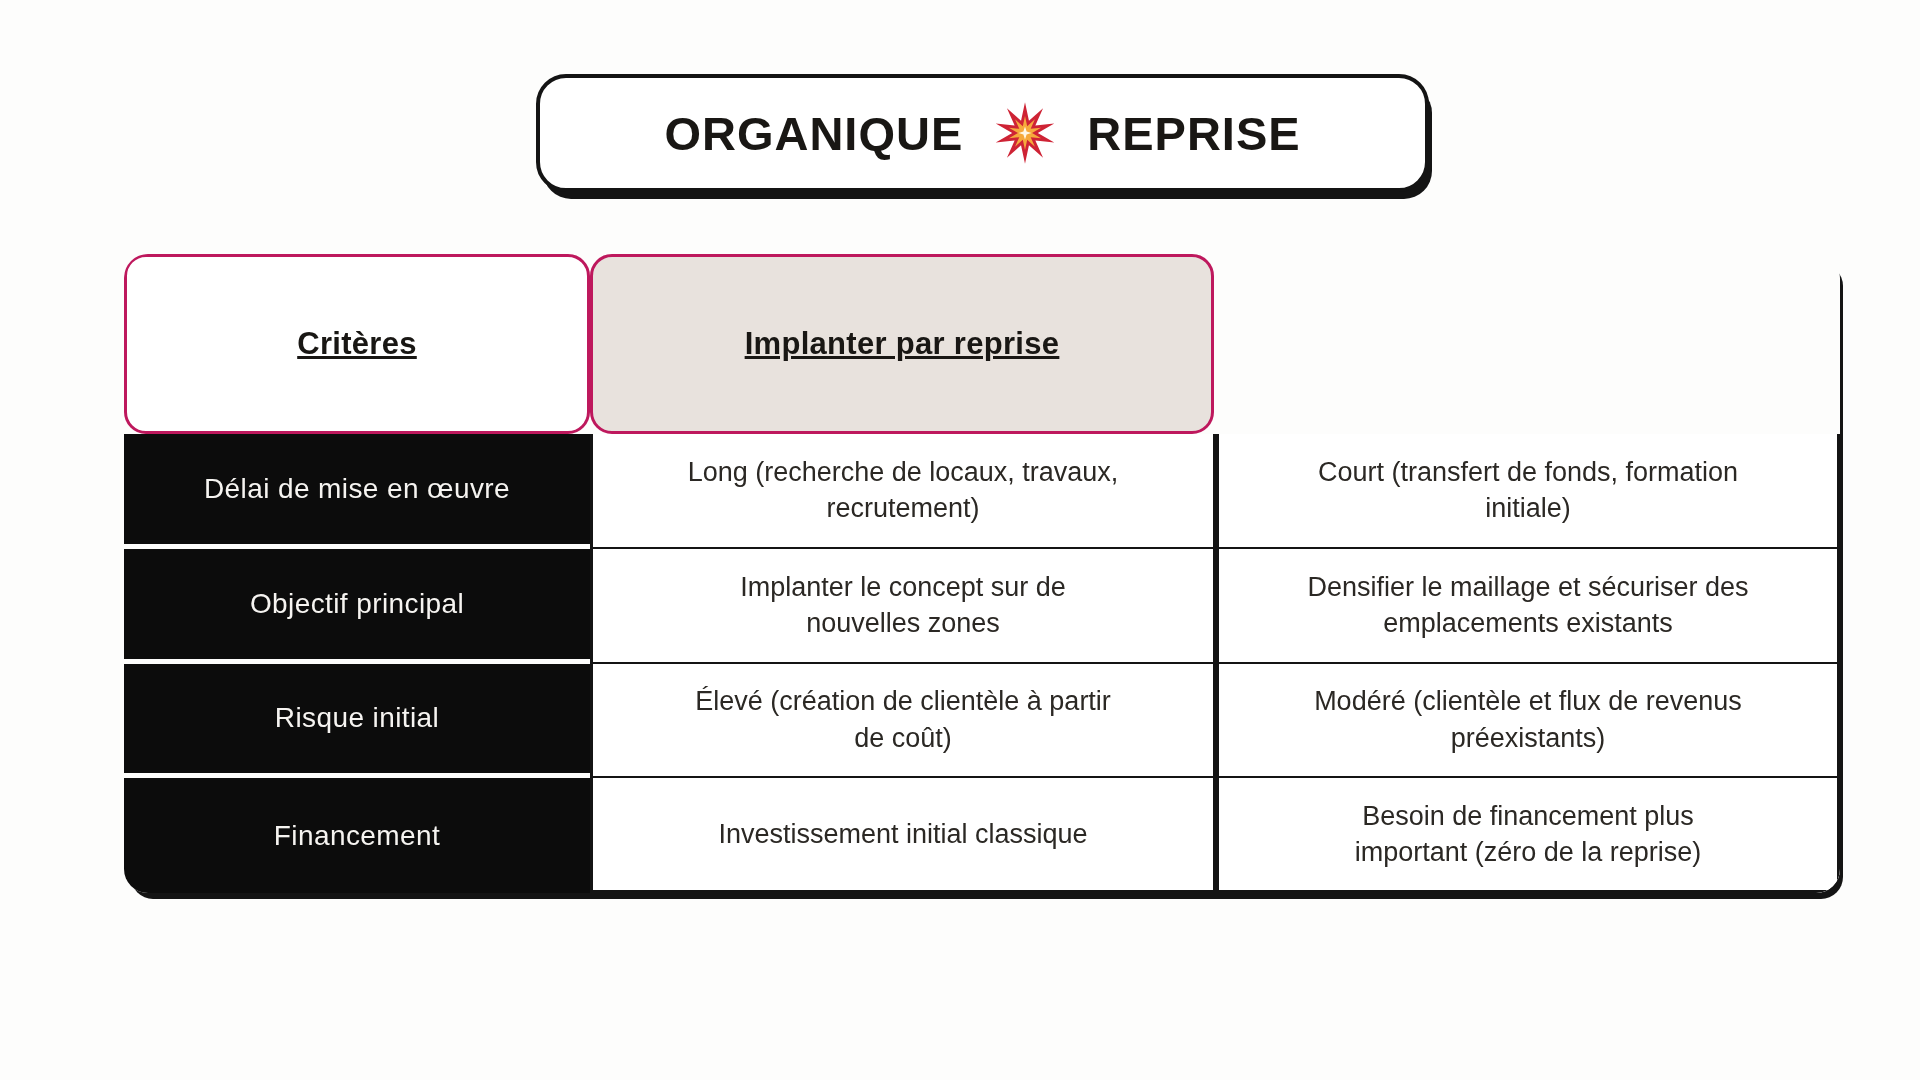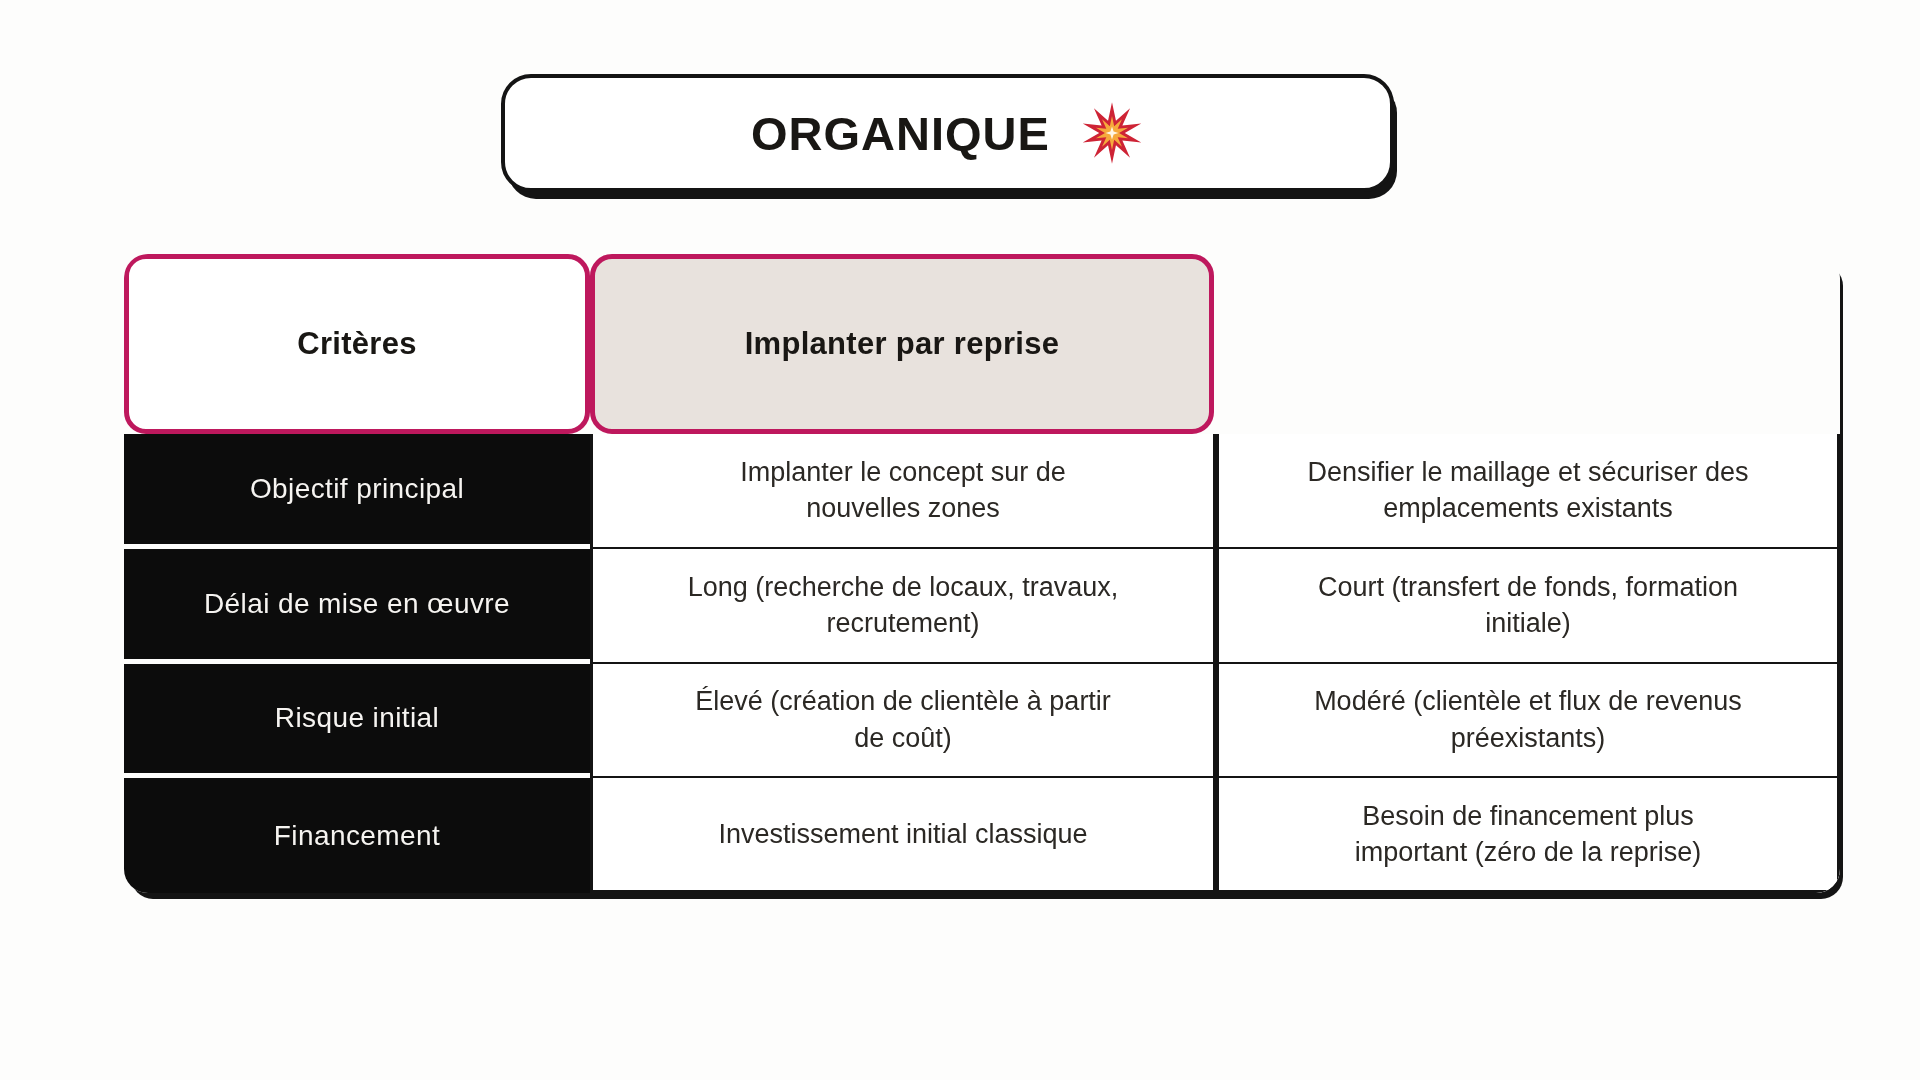--- a/index.html
+++ b/index.html
@@ -7,21 +7,21 @@
   body {
     background:#FDFDFC;
     font-family:"Liberation Sans","DejaVu Sans",sans-serif;
     color:#191714;
     position:relative;
     overflow:hidden;
   }
 
   
   .title-box {
-    position:absolute; left:501px; top:74px;
+    position:absolute; left:536px; top:74px;
     width:893px; height:118px;
     background:#FFFFFF;
     border:4px solid #141414;
     border-radius:30px;
     box-shadow:5px 9px 0 -2px #141414;
     display:flex; align-items:center; justify-content:center;
     gap:30px;
   }
   .title-text {
     font-size:47px; font-weight:800; letter-spacing:1px;
@@ -32,25 +32,26 @@
   
   .cmp-table {
     position:absolute; left:124px; top:254px;
     width:1716px; height:639px;
     border-radius:24px;
     overflow:hidden;
     box-shadow:5px 8px 0 -2px #141414;
   }
   .hdr-row { display:flex; height:180px; }
   .hdr {
-    border:5px solid #be185d;
+    border:3px solid #be185d;
     border-radius:22px;
     display:flex; align-items:center; justify-content:center;
     font-size:31px; font-weight:800; letter-spacing:0.3px;
     text-align:center;
+    text-decoration:underline;
   }
   .hdr-criteres { width:466px; background:#FFFFFF; }
   .hdr-organique { width:626px; background:#A2F9BD; }
   .hdr-reprise  { width:624px; background:#E8E2DD; }
 
   .body-rows { display:flex; flex-direction:column; height:459px; }
   .t-row { flex:1; display:flex; }
 
   .c-crit {
     width:466px; background:#0C0C0C; color:#F6F4F1;
@@ -83,48 +84,49 @@
 
 <div>
 
   <div class="title-box">
     <span class="title-text">ORGANIQUE</span>
     <svg class="burst-icon" viewBox="0 0 100 100" aria-hidden="true">
       <polygon fill="#CE2335" points="50,2 56.2,31 78.2,11.2 66.2,38.2 95.7,35.2 70,50 95.7,64.8 66.2,61.8 78.2,88.8 56.2,69 50,98 43.8,69 21.8,88.8 33.8,61.8 4.3,64.8 30,50 4.3,35.2 33.8,38.2 21.8,11.2 43.8,31"></polygon>
       <polygon fill="#F6A93C" points="50,23.6 53.4,39.5 65.5,28.7 58.9,43.5 75.1,41.9 61,50 75.1,58.1 58.9,56.5 65.5,71.3 53.4,60.5 50,76.4 46.6,60.5 34.5,71.3 41.1,56.5 24.9,58.1 39,50 24.9,41.9 41.1,43.5 34.5,28.7 46.6,39.5"></polygon>
       <polygon fill="#FFF7E6" points="50,40 52.5,47.5 60,50 52.5,52.5 50,60 47.5,52.5 40,50 47.5,47.5"></polygon>
     </svg>
+    <span class="title-text">REPRISE</span>
   </div>
 
   <div class="cmp-table">
 
     <div class="hdr-row">
       <div class="hdr hdr-criteres">Critères</div>
       <div class="hdr hdr-reprise">Implanter par reprise</div>
     </div>
 
     <div class="body-rows">
 
       <div class="t-row">
+        <div class="c-crit">Délai de mise en œuvre</div>
+        <div class="c-val c-org">
+            <span class="w440">Long (recherche de locaux, travaux, recrutement)</span>
+          </div>
+        <div class="c-val c-rep">
+            <span class="w440">Court (transfert de fonds, formation initiale)</span>
+          </div>
+      </div>
+
+      <div class="t-row">
         <div class="c-crit">Objectif principal</div>
         <div class="c-val c-org">
             <span class="w440">Implanter le concept sur de nouvelles zones</span>
           </div>
         <div class="c-val c-rep">
             <span class="w520">Densifier le maillage et sécuriser des emplacements existants</span>
-          </div>
-      </div>
-
-      <div class="t-row">
-        <div class="c-crit">Délai de mise en œuvre</div>
-        <div class="c-val c-org">
-            <span class="w440">Long (recherche de locaux, travaux, recrutement)</span>
-          </div>
-        <div class="c-val c-rep">
-            <span class="w440">Court (transfert de fonds, formation initiale)</span>
           </div>
       </div>
 
       <div class="t-row">
         <div class="c-crit">Risque initial</div>
         <div class="c-val c-org">
             <span class="w440">Élevé (création de clientèle à partir de coût)</span>
           </div>
         <div class="c-val c-rep">
             <span class="w440">Modéré (clientèle et flux de revenus préexistants)</span>

